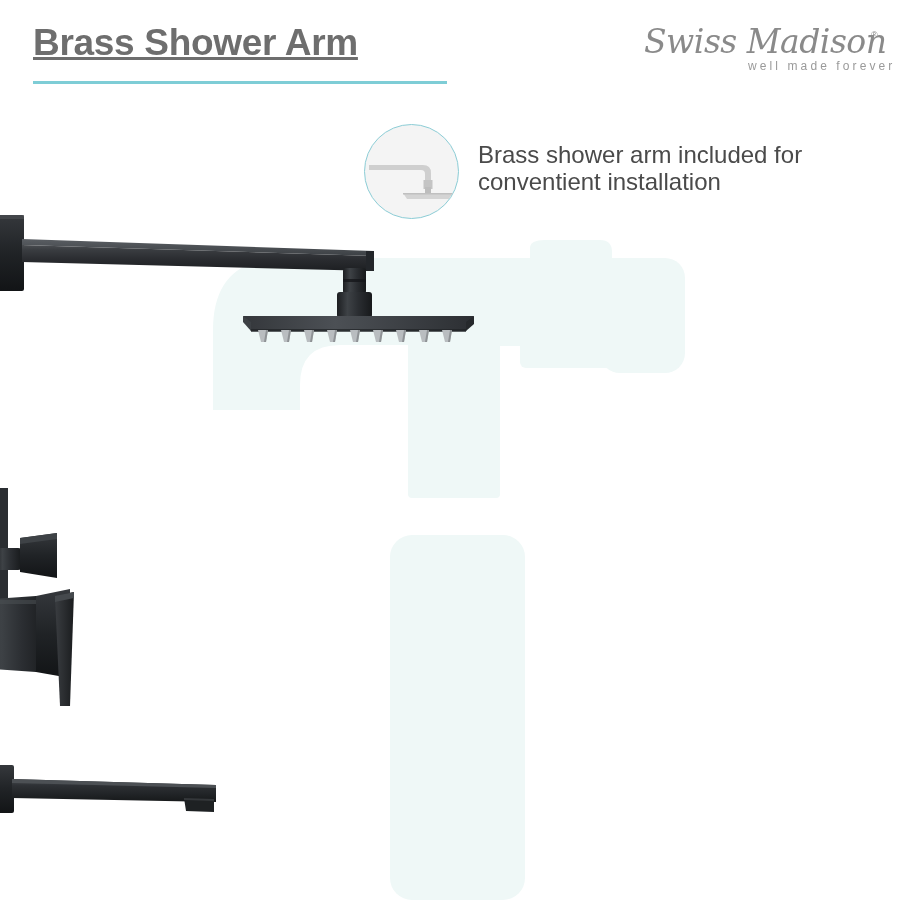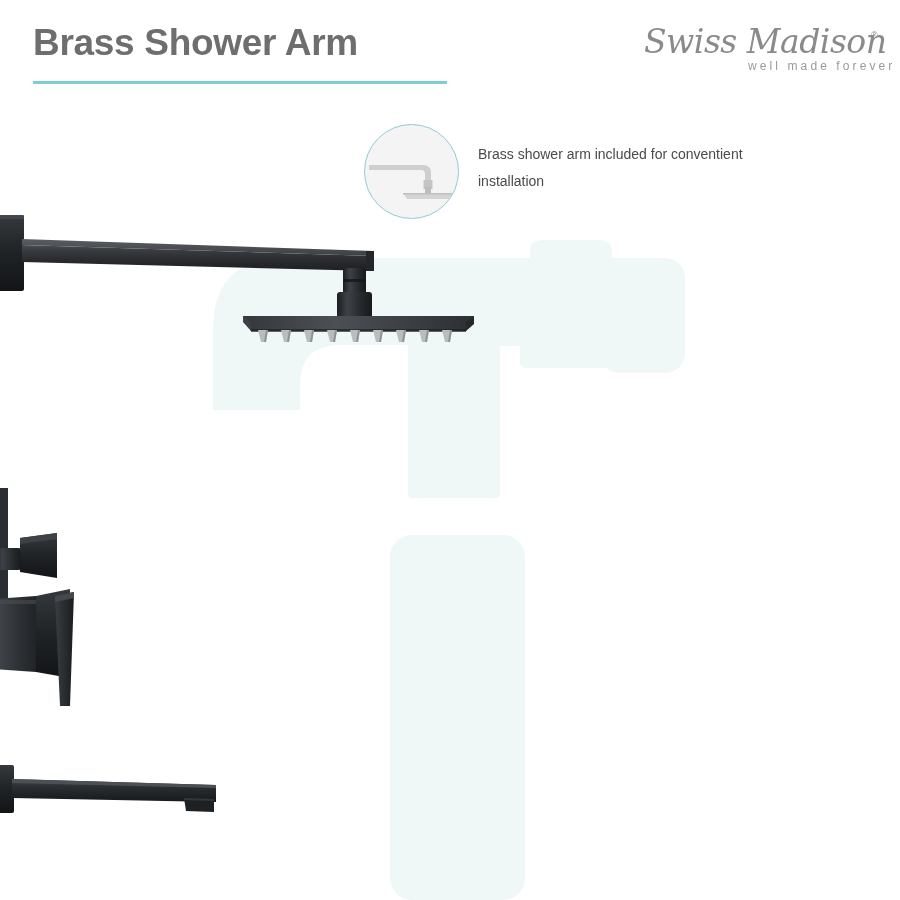--- a/index.html
+++ b/index.html
@@ -24,20 +24,21 @@
   
   #page-title {
     position: absolute;
     left: 33px;
     top: 22px;
     font-size: 37px;
     font-weight: bold;
     color: #6e6e6e;
     letter-spacing: -0.3px;
     white-space: nowrap;
+    text-decoration: underline;
   }
 
   #title-rule {
     position: absolute;
     left: 33px;
     top: 81px;
     width: 414px;
     height: 3px;
     background: #7ecdd6;
   }
@@ -105,21 +106,21 @@
     border-radius: 50%;
     border: 1.5px solid #8ccdd6;
     background: #f4f4f4;
     overflow: hidden;
   }
   #feature-text {
     position: absolute;
     left: 114px;
     top: 17px;
     width: 330px;
-    font-size: 14px;
+    font-size: 24px;
     line-height: 27px;
     color: #4a4a4a;
   }
 
   
   .product-layer {
     position: absolute;
     left: 0;
     top: 0;
     width: 900px;

